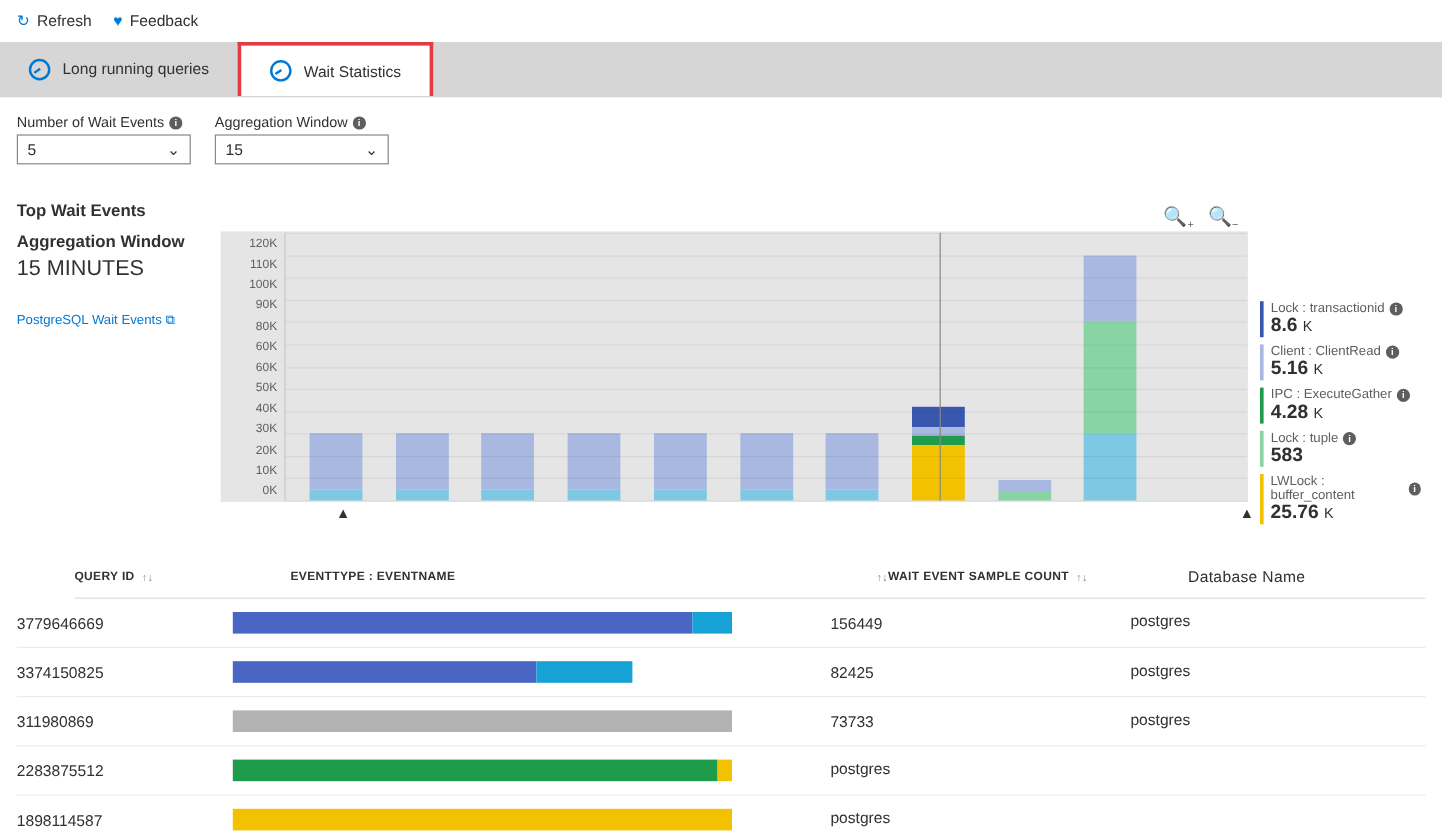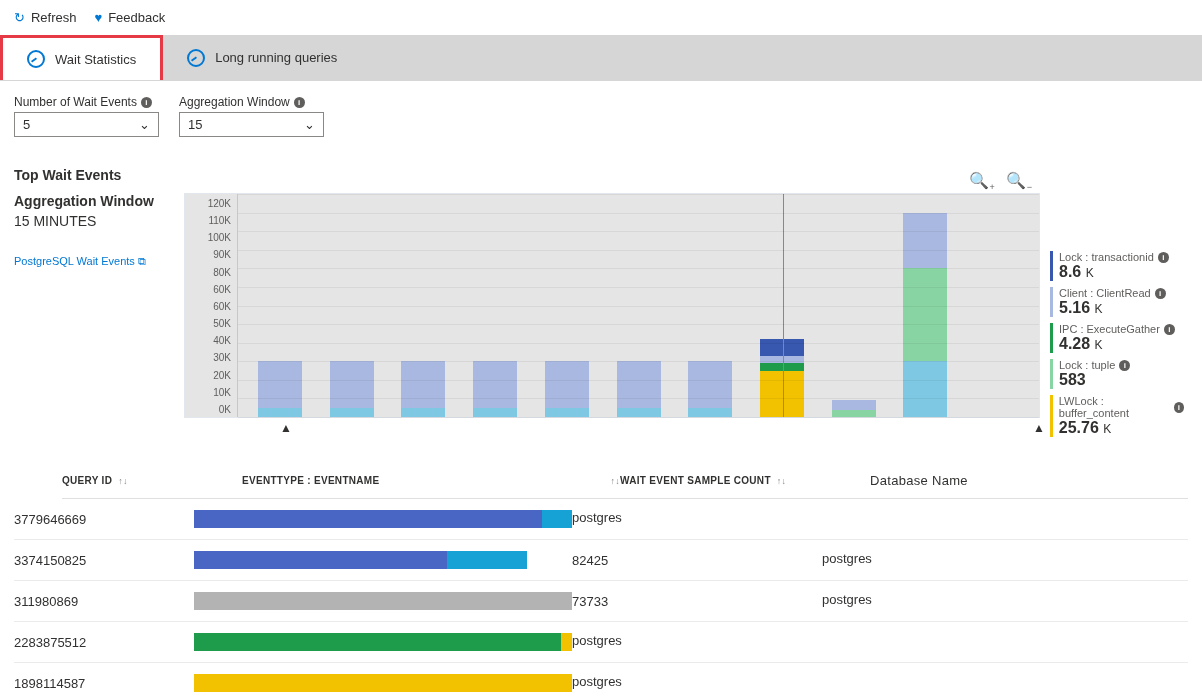--- a/index.html
+++ b/index.html
@@ -18,21 +18,21 @@
   .controls { display: flex; gap: 20px; padding: 14px 14px 4px; }
   .control label { font-size: 12px; display: flex; align-items: center; gap: 4px; margin-bottom: 3px; }
   .select { border: 1px solid #8a8886; padding: 4px 8px; width: 145px; display: flex; justify-content: space-between; align-items: center; background: #fff; cursor: pointer; }
   .info-icon { width: 11px; height: 11px; border-radius: 50%; background: #605e5c; color: #fff; font-size: 8px; display: inline-flex; align-items: center; justify-content: center; font-weight: bold; }
   
   .section-title { font-weight: 600; font-size: 14px; padding: 26px 14px 10px; }
   
   .chart-wrap { display: flex; padding: 0 14px; }
   .left-meta { width: 170px; }
   .left-meta .ag-title { font-weight: 600; font-size: 14px; margin-bottom: 4px; }
-  .left-meta .ag-sub { font-size: 14px; text-transform: uppercase; margin-bottom: 24px; }
+  .left-meta .ag-sub { font-size: 18px; text-transform: uppercase; margin-bottom: 24px; }
   .left-meta .link { color: #0078d4; font-size: 11px; text-decoration: none; }
   
   .chart-area { flex: 1; position: relative; }
   .zoom-icons { position: absolute; right: 8px; top: -22px; display: flex; gap: 12px; color: #605e5c; }
   .zoom-icons span { cursor: pointer; font-size: 16px; }
   
   .plot-box { background: #e5e5e5; border: 1px solid #e1e7ec; height: 225px; display: flex; position: relative; }
   .yaxis { width: 52px; display: flex; flex-direction: column; justify-content: space-between; text-align: right; padding: 4px 6px 2px 0; font-size: 10px; color: #605e5c; }
   .plot { flex: 1; position: relative; border-left: 1px solid #c8c8c8; }
   .grid-line { position: absolute; left: 0; right: 0; border-top: 1px solid rgba(0,0,0,0.06); }
@@ -47,21 +47,21 @@
   .legend { width: 148px; padding: 58px 4px 0 10px; font-size: 11px; }
   .legend-item { display: flex; gap: 6px; margin-bottom: 6px; }
   .legend-bar { width: 3px; align-self: stretch; }
   .legend-txt .v { font-size: 16px; font-weight: 600; }
   .legend-txt .v .u { font-size: 12px; font-weight: 400; }
   .legend-txt .l { color: #605e5c; display: flex; align-items: center; gap: 4px; }
   
   .table-area { padding: 30px 14px 0; }
   .thead { display: flex; font-size: 10px; font-weight: 600; color: #323130; padding-bottom: 10px; border-bottom: 1px solid #e1dfdd; letter-spacing: 0.3px; margin-left: 48px; }
   .col-qid { width: 180px; display:flex; align-items:center; gap:6px;}
-  .col-ev { width: 378px; display:flex; align-items:center; gap:6px;}
+  .col-ev { width: 498px; display:flex; align-items:center; gap:6px;}
   .col-cnt { width: 250px; display:flex; align-items:center; gap:6px;}
   .col-db { flex: 1; font-size: 13px; font-weight: 400; }
   .sort { color:#8a8886; font-size:9px; }
   .trow { display: flex; padding: 11px 0; border-bottom: 1px solid #edebe9; font-size: 13px; }
   .hbar { display: flex; height: 18px; width: 416px; }
   .hbar span { height: 100%; }
 </style>
 </head>
 <body>
 
@@ -70,27 +70,27 @@
     <span class="ico">↻</span>
     <span>Refresh</span>
   </div>
   <div class="toolbar-btn">
     <span class="ico">♥</span>
     <span>Feedback</span>
   </div>
 </div>
 
 <div class="tabs">
+  <div class="tab">
+    <span class="tab-icon"></span>
+    <span>Long running queries</span>
+  </div>
   <div class="tab active">
     <span class="tab-icon"></span>
     <span>Wait Statistics</span>
-  </div>
-  <div class="tab">
-    <span class="tab-icon"></span>
-    <span>Long running queries</span>
   </div>
 </div>
 
 <div class="controls">
   <div class="control">
     <label>
       <span>Number of Wait Events</span>
       <span class="info-icon">i</span>
     </label>
     <div class="select">
@@ -279,20 +279,21 @@
   </div>
   <div id="tbody">
       <div class="trow">
         <div class="col-qid">3779646669</div>
     <div class="col-ev">
           <div class="hbar" style="width:416px">
             <span style="background:#4a66c4;width:92%"></span>
             <span style="background:#17a2d6;width:8%"></span>
           </div>
         </div>
+    <div class="col-cnt">156449</div>
     <div class="col-db">postgres</div>
       </div>
       <div class="trow">
         <div class="col-qid">3374150825</div>
     <div class="col-ev">
           <div class="hbar" style="width:332.8px">
             <span style="background:#4a66c4;width:76%"></span>
             <span style="background:#17a2d6;width:24%"></span>
           </div>
         </div>

